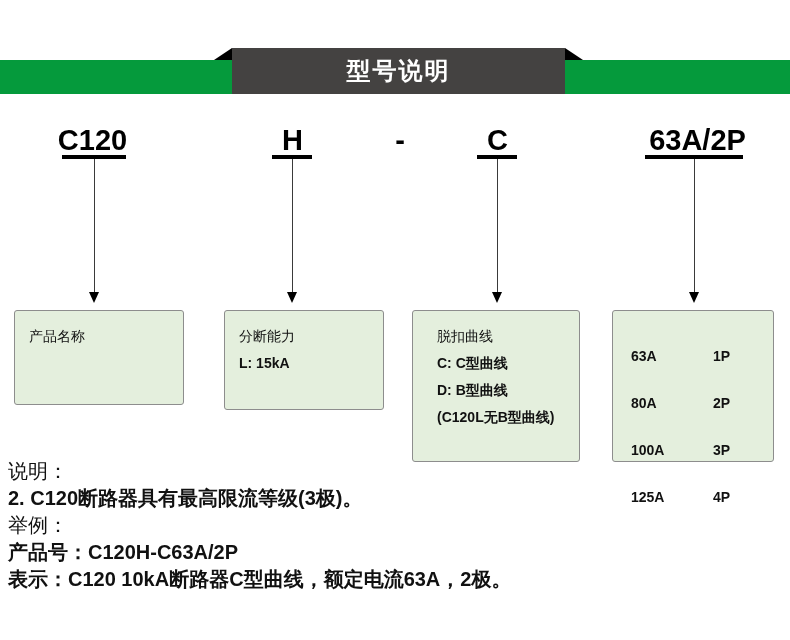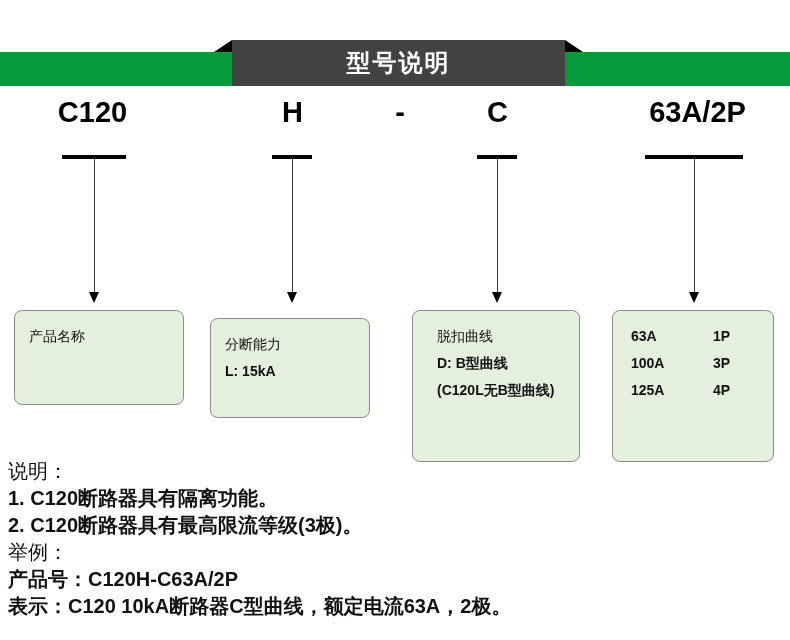--- a/index.html
+++ b/index.html
@@ -15,21 +15,21 @@
     overflow: hidden;
     font-family: "Liberation Sans", "DejaVu Sans", sans-serif;
     color: #111111;
     -webkit-font-smoothing: antialiased;
   }
 
   
   .banner {
     position: absolute;
     left: 0;
-    top: 8px;
+    top: 16px;
     width: 688px;
     height: 100px;
   }
   .banner-green {
     position: absolute;
     left: 0;
     top: 44px;
     width: 790px;
     height: 34px;
     background: #059a3c;
@@ -76,21 +76,21 @@
     font-size: 24px;
     font-weight: 700;
     letter-spacing: 2px;
     z-index: 4;
   }
 
   
   .code-row {
     position: absolute;
     left: 0;
-    top: 92px;
+    top: 120px;
     width: 758px;
     height: 60px;
   }
   .code-seg {
     position: absolute;
     text-align: center;
     font-size: 29px;
     font-weight: 700;
     color: #000000;
     letter-spacing: 0px;
@@ -129,21 +129,21 @@
     border-left: 5px solid transparent;
     border-right: 5px solid transparent;
     border-top: 11px solid #000000;
   }
 
   
   .infobox {
     position: absolute;
     background: #e4efdd;
     border: 1px solid #8d8d8d;
-    border-radius: 8px;
+    border-radius: 3px;
     box-sizing: border-box;
     padding: 12px 0 0 14px;
   }
   .infobox .line {
     font-size: 14px;
     line-height: 27px;
     color: #111111;
     white-space: nowrap;
   }
   .infobox .line.head {
@@ -166,20 +166,21 @@
   .tbl-row .c2 {
     display: inline-block;
   }
   .tbl-row.header .c1,
   .tbl-row.header .c2 {
     font-weight: 400;
   }
   .tbl-row.body .c1,
   .tbl-row.body .c2 {
     font-weight: 700;
+    margin-top: 20px;
   }
 
   
   .notes {
     position: absolute;
     left: 8px;
     top: 458px;
     width: 760px;
   }
   .notes .nline {
@@ -237,46 +238,50 @@
 <div class="connector" style="left:645px; top:155px; width:98px; height:148px;">
   <div class="bar" style="width:98px;"></div>
   <div class="stem" style="left:49px; height:133px;"></div>
   <div class="head" style="left:44px; top:137px;"></div>
 </div>
 
 <div class="infobox" style="left:14px; top:310px; width:170px; height:95px;">
   <div class="line head">产品名称</div>
 </div>
 
-<div class="infobox" style="left:210px; top:310px; width:160px; height:100px;margin-top:8px;">
+<div class="infobox" style="left:224px; top:310px; width:160px; height:100px;">
   <div class="line head">分断能力</div>
   <div class="line bold">L: 15kA</div>
 </div>
 
 <div class="infobox" style="left:412px; top:310px; width:168px; height:152px;padding-left:24px;">
   <div class="line head">脱扣曲线</div>
+  <div class="line bold">C: C型曲线</div>
   <div class="line bold">D: B型曲线</div>
   <div class="line bold">(C120L无B型曲线)</div>
 </div>
 
 <div class="infobox" style="left:612px; top:310px; width:162px; height:152px; padding-left:18px;">
   <div class="tbl-row body">
     <span class="c1">63A</span>
     <span class="c2">1P</span>
   </div>
   <div class="tbl-row body">
+    <span class="c1">80A</span>
+    <span class="c2">2P</span>
+  </div>
+  <div class="tbl-row body">
     <span class="c1">100A</span>
     <span class="c2">3P</span>
   </div>
   <div class="tbl-row body">
     <span class="c1">125A</span>
     <span class="c2">4P</span>
   </div>
 </div>
 
 <div class="notes">
   <div class="nline">说明：</div>
-  <div class="nline b">1. C120断路器具有隔离功能。</div>
   <div class="nline b">2. C120断路器具有最高限流等级(3极)。</div>
   <div class="nline">举例：</div>
   <div class="nline b">产品号：C120H-C63A/2P</div>
   <div class="nline b">表示：C120 10kA断路器C型曲线，额定电流63A，2极。</div>
 </div>
 
 </body></html>

